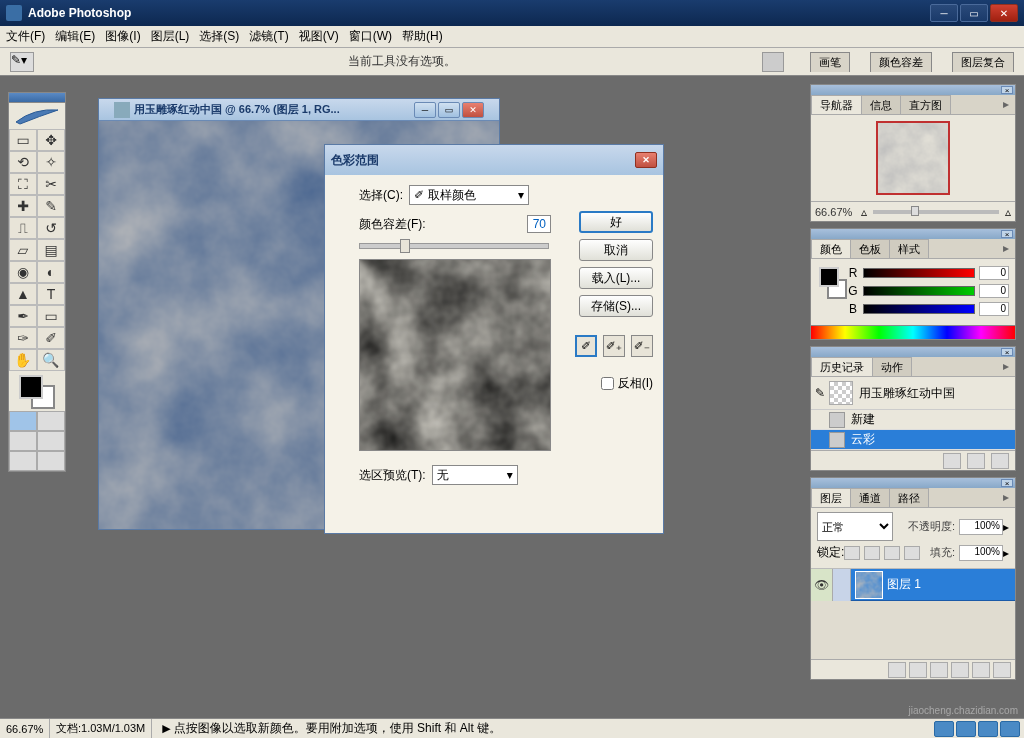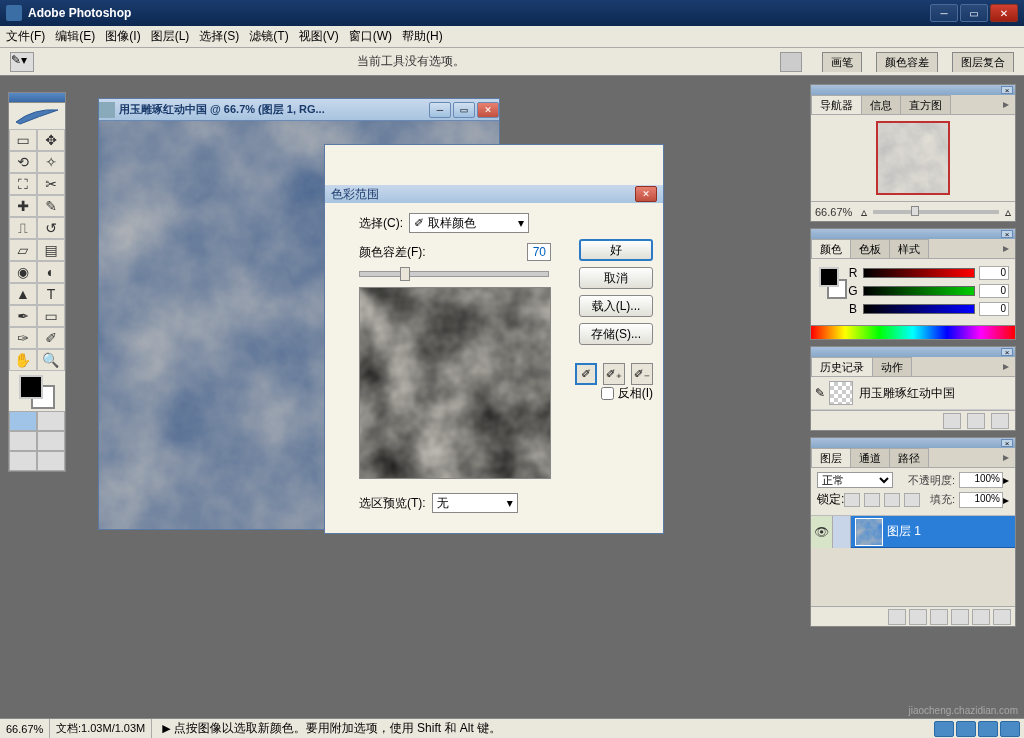--- a/index.html
+++ b/index.html
@@ -14,74 +14,74 @@
 .win-btn.close { background: linear-gradient(#d04030,#a02010); border-color: #903020; }
 
 
 .menubar { height: 22px; background: #eae7dc; display: flex; align-items: center; padding: 0 6px; border-bottom: 1px solid #aaa; }
 .menubar span { margin-right: 10px; cursor: default; }
 
 
 .optbar { height: 28px; background: #eae7dc; display: flex; align-items: center; padding: 0 10px; border-bottom: 1px solid #888; }
 .optbar .toolicon { width: 24px; height: 20px; border: 1px solid #999; background: #ddd; margin-right: 8px; }
 .optbar .msg { flex: 1; text-align: center; color: #333; }
-.optbar .rightset { display: flex; align-items: center; gap: 14px; }
+.optbar .rightset { display: flex; align-items: center; gap: 20px; }
 .optbar .tab { background: #d8d4c8; border: 1px solid #888; border-bottom: none; padding: 2px 8px; font-size: 11px; }
 .optbar .printicon { width: 22px; height: 20px; background: #ccc; border: 1px solid #999; margin-right: 6px; }
 
 
 .toolbox { position: absolute; left: 8px; top: 92px; width: 58px; background: #eae7dc; border: 1px solid #888; }
 .toolbox .tbhead { height: 10px; background: linear-gradient(#5a8ac5,#3a6aa5); border-bottom: 1px solid #888; }
 .toolbox .feather { height: 26px; display: flex; align-items: center; justify-content: center; }
 .toolbox .tools { display: grid; grid-template-columns: 1fr 1fr; }
 .toolbox .tool { height: 22px; border: 1px solid #bbb; background: #e8e4d8; display: flex; align-items: center; justify-content: center; font-size: 14px; color: #333; }
 .toolbox .swatch { height: 40px; position: relative; }
 .toolbox .swatch .fg { position: absolute; width: 24px; height: 24px; background: #000; border: 2px solid #ccc; left: 10px; top: 4px; }
 .toolbox .swatch .bg { position: absolute; width: 24px; height: 24px; background: #fff; border: 2px solid #888; left: 22px; top: 14px; }
 .toolbox .modes { display: grid; grid-template-columns: 1fr 1fr; }
 .toolbox .mode { height: 20px; border: 1px solid #aaa; background: #ddd; }
 .toolbox .mode.sel { background: #a0c4e8; }
 
 
 .docwin { position: absolute; left: 98px; top: 98px; width: 402px; height: 432px; border: 1px solid #5a7aa5; background: #3a5a8a; }
-.docwin .dochead { height: 22px; background: linear-gradient(#c8d8ec,#a8c4e0); display: flex; align-items: center; padding: 0 0; border-bottom: 1px solid #6a8ab5; }
+.docwin .dochead { height: 22px; background: linear-gradient(#c8d8ec,#a8c4e0); display: flex; align-items: center; padding: 0 15px; border-bottom: 1px solid #6a8ab5; }
 .docwin .dochead .dicon { width: 16px; height: 16px; background: #8ab; margin-right: 4px; }
 .docwin .dochead .dtitle { flex: 1; font-weight: bold; color: #1a3a6a; font-size: 11px; white-space: nowrap; overflow: hidden; text-overflow: ellipsis; }
 .docwin .dochead .dbuttons { display: flex; gap: 2px; }
 .docwin .dochead .dbtn { width: 22px; height: 16px; border: 1px solid #6a8ab5; background: linear-gradient(#d0e0f0,#a0c0e0); border-radius: 2px; display:flex;align-items:center;justify-content:center;font-size:9px; }
 .docwin .dochead .dbtn.close { background: linear-gradient(#e88070,#c05040); color: #fff; }
 .docwin .canvas { position: absolute; top: 22px; left: 0; right: 0; bottom: 0; }
 
 
 .cloud-svg { width: 100%; height: 100%; display: block; }
 
 
 .dialog { position: absolute; left: 324px; top: 144px; width: 340px; height: 390px; background: #f5f2e8; border: 1px solid #5a7aa5; }
-.dialog .dlghead { height: 18px; background: linear-gradient(#c8d8ec,#a8c4e0); display: flex; align-items: center; padding: 0 6px; font-weight: normal; color: #1a3a6a; margin-top: 40px; }
+.dialog .dlghead { height: 30px; background: linear-gradient(#c8d8ec,#a8c4e0); display: flex; align-items: center; padding: 0 6px; font-weight: bold; color: #1a3a6a; }
 .dialog .dlghead .dlgtitle { flex: 1; }
 .dialog .dlghead .dlgclose { width: 22px; height: 16px; background: linear-gradient(#e88070,#c05040); border: 1px solid #903020; border-radius: 2px; color: #fff; display:flex;align-items:center;justify-content:center;font-size:9px; }
 .dialog .body { padding: 10px 48px 10px 34px; position: relative; height: calc(100% - 22px); }
 .dialog .row { display: flex; align-items: center; margin-bottom: 10px; }
 .dialog .row label { margin-right: 6px; }
 .dialog select, .dialog .dropdown { border: 1px solid #888; background: #fff; height: 20px; padding: 0 4px; font-size: 12px; }
 .dialog .fuzz-val { width: 24px; border: 1px solid #888; background: #fff; text-align: right; padding: 1px 4px; color: #0060c0; }
 .dialog .slider { width: 190px; height: 6px; background: #ccc; border: 1px solid #999; position: relative; margin: 4px 0 10px 0; }
 .dialog .slider .thumb { position: absolute; width: 10px; height: 14px; background: #e8e4d8; border: 1px solid #888; top: -5px; left: 40px; }
 .dialog .preview { width: 192px; height: 192px; border: 1px solid #888; }
 .dialog .radios { margin-top: 6px; display: flex; gap: 12px; align-items: center; }
 .dialog .radios input { margin-right: 3px; }
 .dialog .qy-row { display: flex; align-items: center; margin-top: 14px; }
 
 .dialog .sidebtns { position: absolute; right: 10px; top: 36px; width: 74px; display: flex; flex-direction: column; gap: 6px; }
 .dialog .dbtn2 { height: 22px; border: 1px solid #888; background: linear-gradient(#fefefe,#e0e0d8); border-radius: 3px; display:flex;align-items:center;justify-content:center; }
 .dialog .dbtn2.primary { border: 2px solid #2a7ac5; }
 .dialog .eyedrops { position: absolute; right: 10px; top: 160px; display: flex; gap: 6px; }
 .dialog .eyed { width: 22px; height: 22px; border: 1px solid #888; background: #e8e4d8; display:flex;align-items:center;justify-content:center; }
 .dialog .eyed.sel { border: 2px solid #2a7ac5; }
-.dialog .invert { position: absolute; right: 10px; top: 182px; display: flex; align-items: center; }
+.dialog .invert { position: absolute; right: 10px; top: 200px; display: flex; align-items: center; }
 .dialog .invert input { margin-right: 4px; }
 
 
 .panels { position: absolute; right: 8px; top: 84px; width: 206px; display: flex; flex-direction: column; gap: 6px; }
 .panel { background: #eae7dc; border: 1px solid #888; }
 .panel .phead { height: 10px; background: linear-gradient(#a8c0dc,#88a8c8); display: flex; justify-content: flex-end; align-items: center; padding-right: 2px; }
 .panel .phead .px { width: 12px; height: 8px; background: #c0d4e8; border: 1px solid #6a8ab5; font-size: 8px; display:flex;align-items:center;justify-content:center; }
 .panel .tabs { display: flex; height: 20px; background: #d8d4c8; border-bottom: 1px solid #aaa; }
 .panel .ptab { padding: 2px 8px; border: 1px solid #aaa; border-bottom: none; background: #eae7dc; margin-right: -1px; font-size: 11px; position: relative; top: 0px; }
 .panel .ptab.inactive { background: #d0ccc0; }
@@ -112,21 +112,21 @@
 .hist-top .hthumb { width: 24px; height: 24px; background: repeating-conic-gradient(#ccc 0 25%, #fff 0 50%) 0 0/8px 8px; border: 1px solid #aaa; margin-right: 6px; }
 .hist-list .hrow { display: flex; align-items: center; height: 20px; border-bottom: 1px solid #ddd; padding-left: 18px; }
 .hist-list .hrow.sel { background: #2a7ed8; color: #fff; }
 .hist-list .hrow .hicon { width: 16px; height: 16px; background: #ccc; margin-right: 6px; border: 1px solid #999; }
 .hist-foot { height: 20px; border-top: 1px solid #aaa; display: flex; justify-content: flex-end; align-items: center; gap: 6px; padding-right: 6px; }
 .hist-foot .fbtn { width: 18px; height: 16px; border: 1px solid #aaa; background: #ddd; }
 
 
 .layer-controls { padding: 4px 6px; border-bottom: 1px solid #bbb; }
 .layer-controls .lrow { display: flex; align-items: center; margin-bottom: 3px; }
-.layer-controls select { flex: 0 0 76px; height: 16px; border: 1px solid #999; background: #fff; font-size: 11px; }
+.layer-controls select { flex: 0 0 76px; height: 29px; border: 1px solid #999; background: #fff; font-size: 11px; }
 .layer-controls .lab { margin-left: auto; margin-right: 4px; font-size: 11px; color: #444; }
 .layer-controls .opval { width: 44px; height: 16px; border: 1px solid #aaa; background: #fff; font-size: 10px; text-align: right; padding-right: 2px; }
 .layer-controls .locks { display: flex; gap: 4px; align-items: center; }
 .layer-controls .lockicon { width: 16px; height: 14px; border: 1px solid #aaa; background: #ddd; }
 .layer-list .lrow2 { display: flex; align-items: center; height: 32px; background: #2a7ed8; color: #fff; border-bottom: 1px solid #1a5aa8; }
 .layer-list .eye { width: 22px; height: 32px; background: #d8e4c8; border-right: 1px solid #aaa; display:flex;align-items:center;justify-content:center; color: #333; }
 .layer-list .link { width: 18px; height: 32px; background: #c8d4e8; border-right: 1px solid #aaa; }
 .layer-list .lthumb { width: 28px; height: 28px; margin: 0 4px; border: 1px solid #fff; }
 .layer-list .lname { flex: 1; }
 .layer-empty { height: 58px; background: #e0dcd0; }
@@ -386,20 +386,30 @@
     <div class="tabs">
       <div class="ptab">历史记录</div>
       <div class="ptab inactive">动作</div>
       <div class="ptab-more">▸</div>
     </div>
     <div class="hist-top">
       <span style="width:14px;">✎</span>
       <div class="hthumb"></div>
       <span>用玉雕琢红动中国</span>
     </div>
+    <div class="hist-list">
+      <div class="hrow">
+          <div class="hicon"></div>
+          <span>新建</span>
+        </div>
+      <div class="hrow sel">
+          <div class="hicon"></div>
+          <span>云彩</span>
+        </div>
+    </div>
     <div class="hist-foot">
       <div class="fbtn"></div>
       <div class="fbtn"></div>
       <div class="fbtn"></div>
     </div>
   </div>
 
   <div class="panel">
     <div class="phead">
         <div class="px">×</div>

